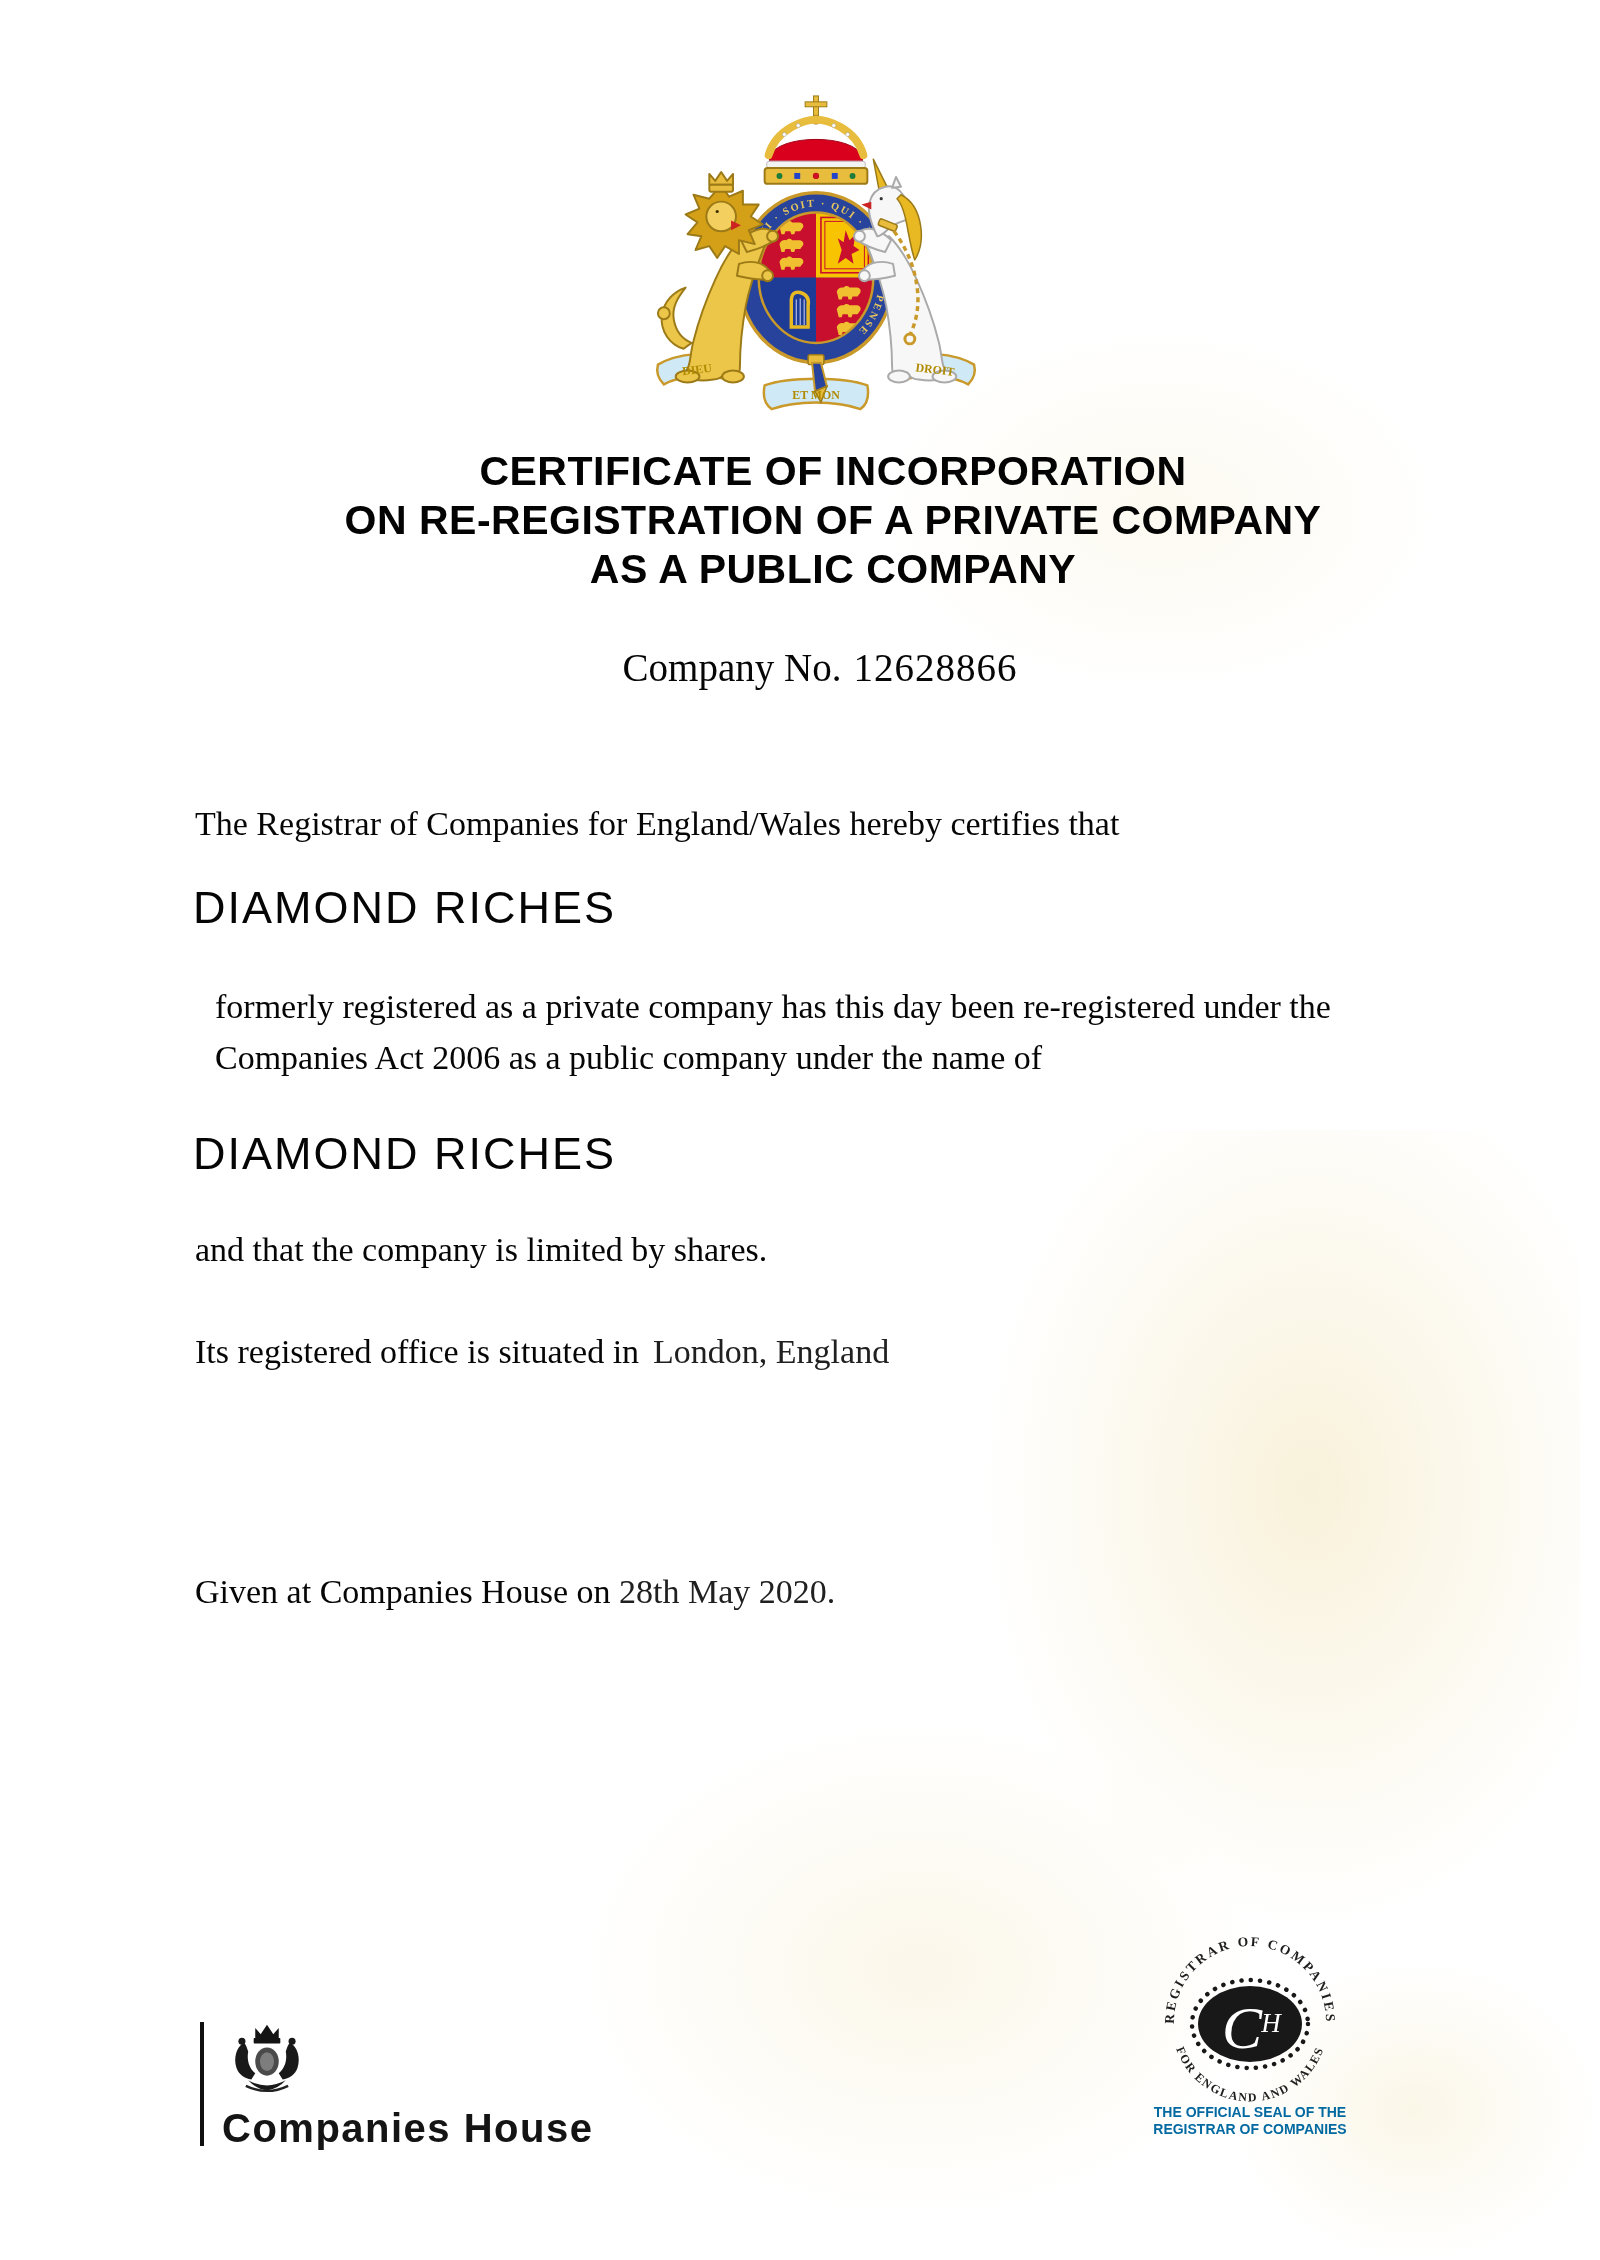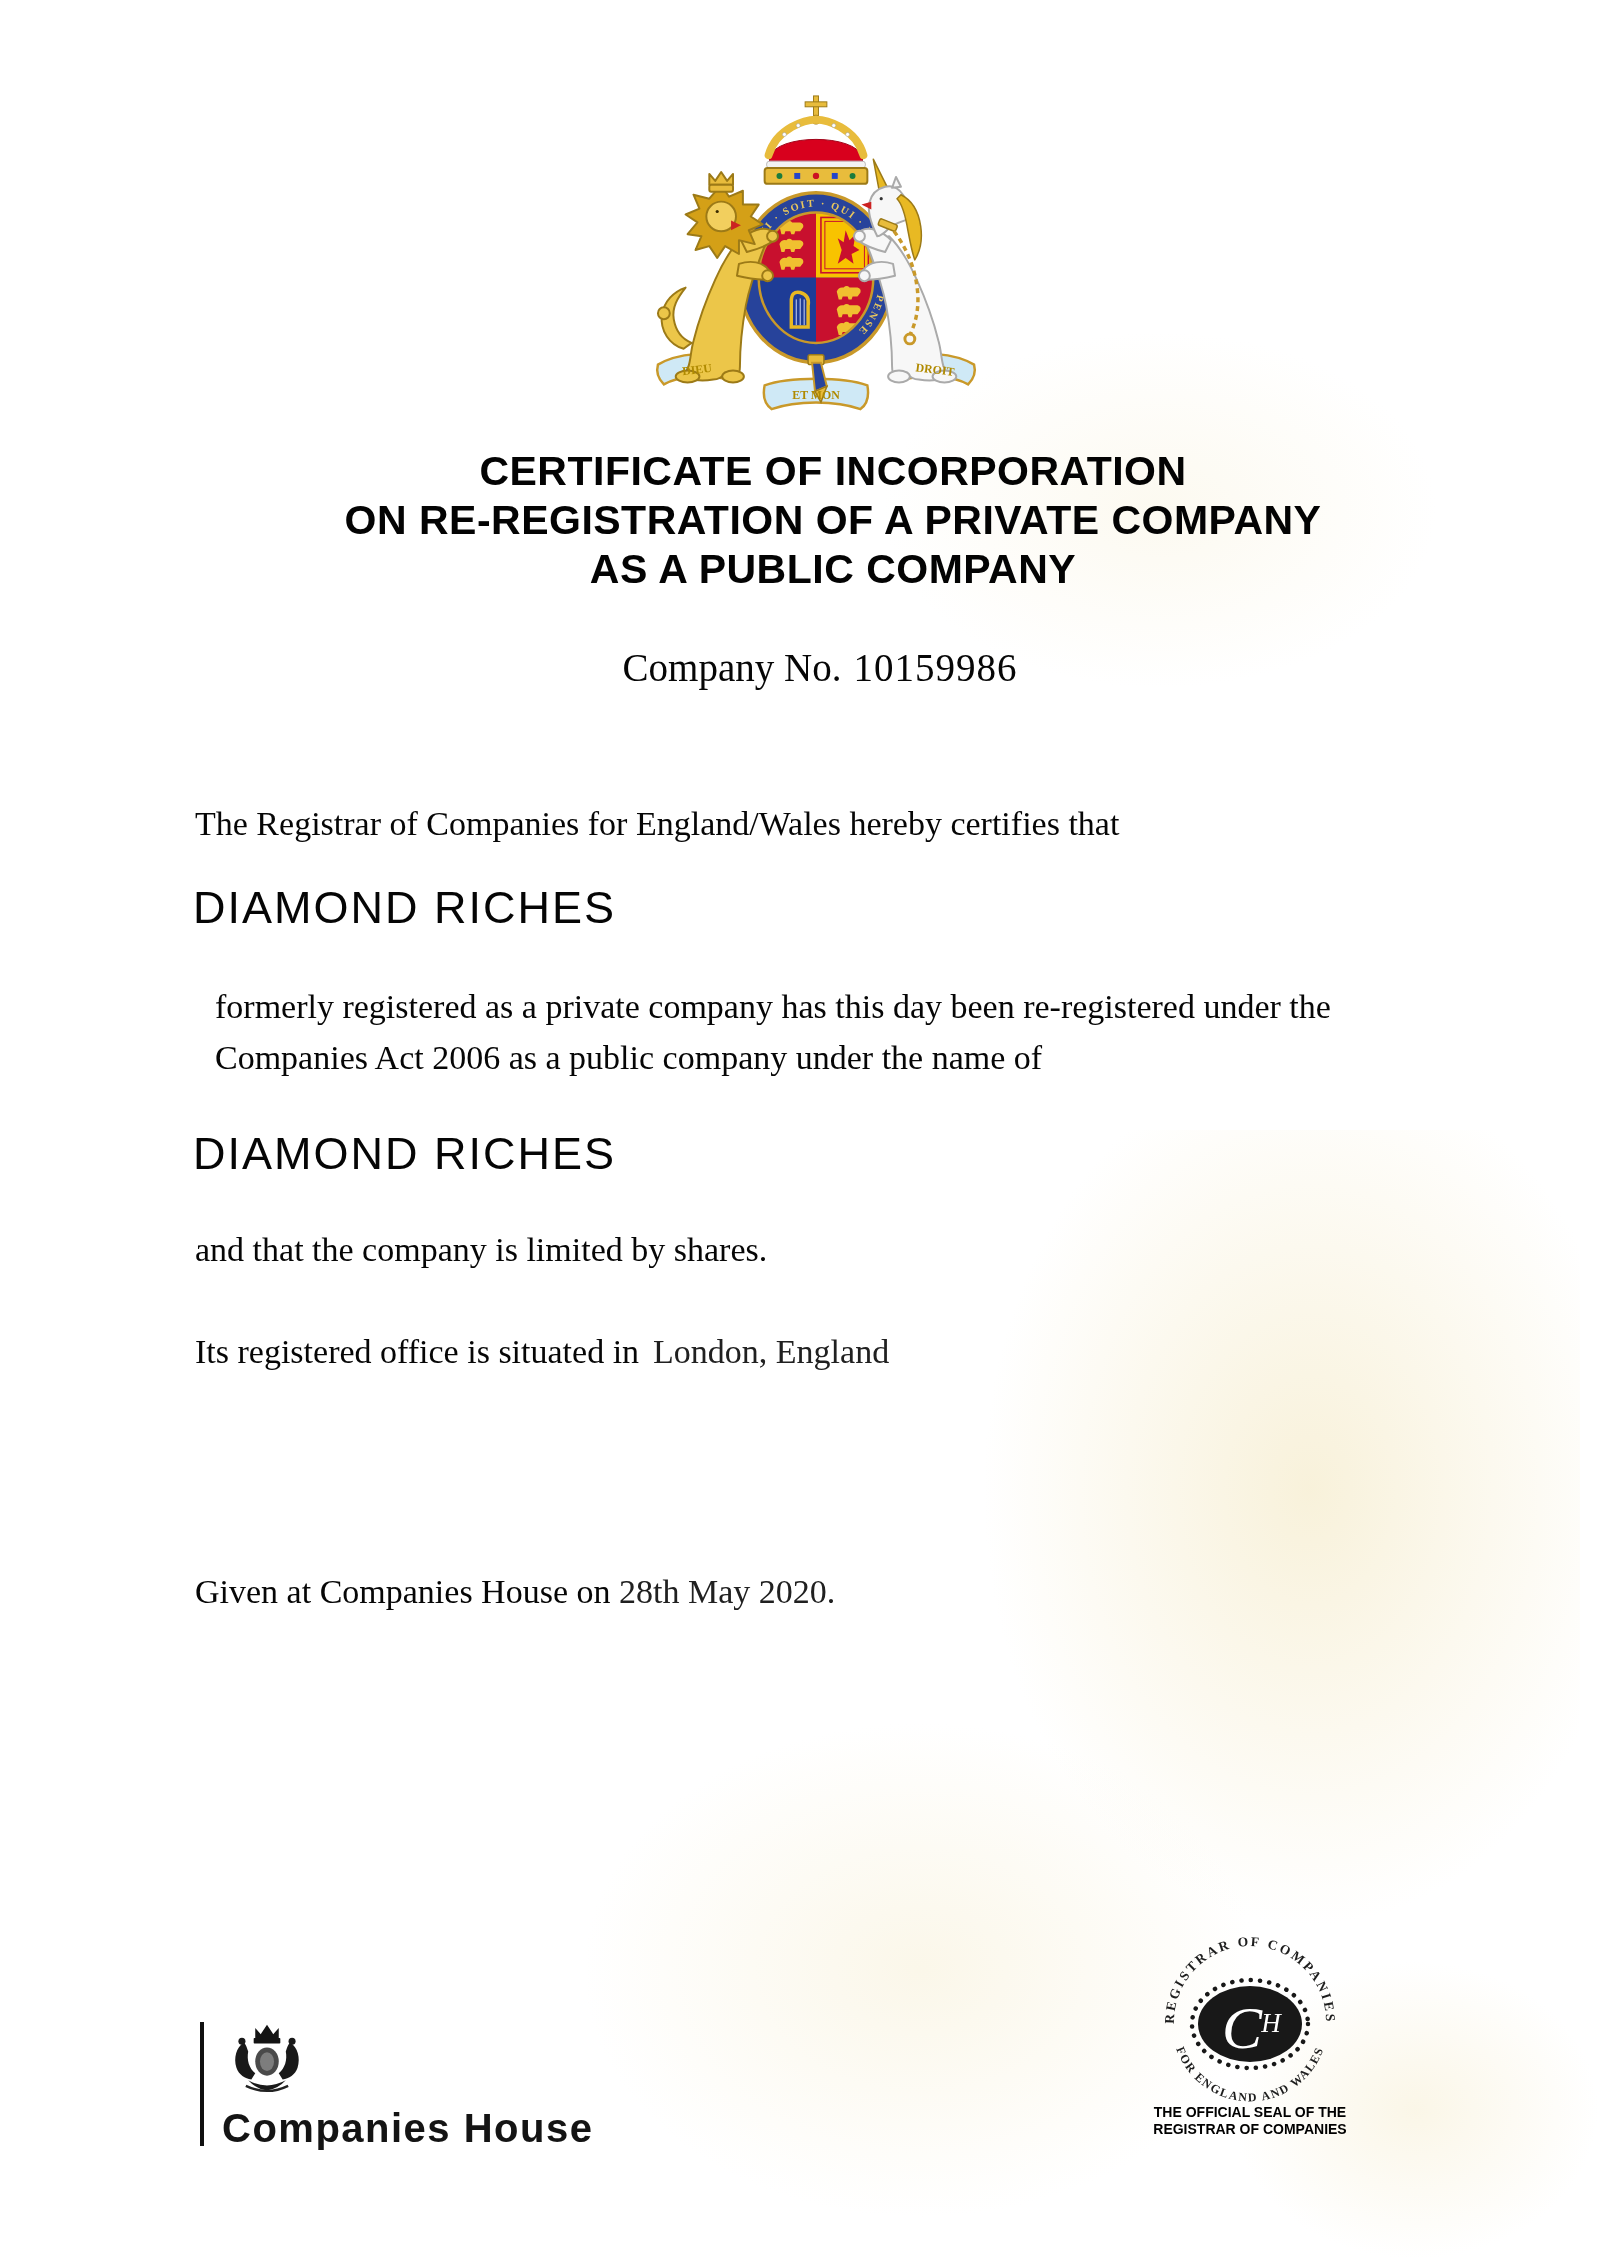--- a/index.html
+++ b/index.html
@@ -49,21 +49,21 @@
     position:absolute;left:22px;top:86px;white-space:nowrap;
     font-family:Liberation Sans, sans-serif;font-weight:700;
     font-size:40px;letter-spacing:1.5px;color:#141414;
   }
 
   .seal{position:absolute;left:1140px;top:1936px;width:220px;height:230px;}
   .seal svg{display:block;}
   .seal-caption{
     position:absolute;left:0;top:168px;width:220px;text-align:center;
     font-family:"Liberation Sans","DejaVu Sans",sans-serif;font-weight:700;
-    font-size:14px;line-height:17px;color:#000000;
+    font-size:14px;line-height:17px;color:#0369a1;
   }
   .arc-text{font-family:"Liberation Serif","DejaVu Serif",serif;font-weight:700;
     letter-spacing:2.5px;fill:#1d1d1d;}
   .arc-text-b{font-family:"Liberation Serif","DejaVu Serif",serif;font-weight:700;
     letter-spacing:1.5px;fill:#1d1d1d;}
   .garter-motto-text{font-family:"Liberation Serif","DejaVu Serif",serif;font-weight:700;
     letter-spacing:2px;fill:#e9c75d;}
   .ribbon-text{font-family:"Liberation Serif","DejaVu Serif",serif;font-weight:700;fill:#b08a00;}
 </style>
 </head>
@@ -195,21 +195,21 @@
     </svg>
   </div>
 
   <div class="title-block">
     <div>CERTIFICATE OF INCORPORATION</div>
     <div>ON RE-REGISTRATION OF A PRIVATE COMPANY</div>
     <div>AS A PUBLIC COMPANY</div>
   </div>
 
   <div class="company-no">
-    <span>Company No.</span><span class="num">10159986</span>
+    <span>Company No.</span><span class="num">12628866</span>
   </div>
 
   <div class="serif-line" style="top:798px">The Registrar of Companies for England/Wales hereby certifies that</div>
 
   <div class="coname" style="top:882px">DIAMOND RICHES</div>
 
   <div class="serif-line para" style="top:981px">formerly registered as a private company has this day been re-registered under the Companies Act 2006 as a public company under the name of</div>
 
   <div class="coname" style="top:1128px">DIAMOND RICHES</div>
 

